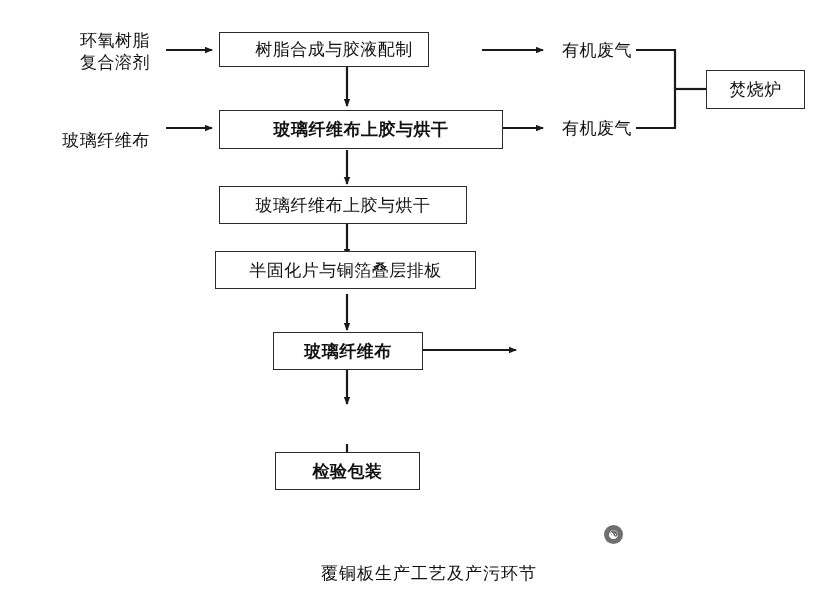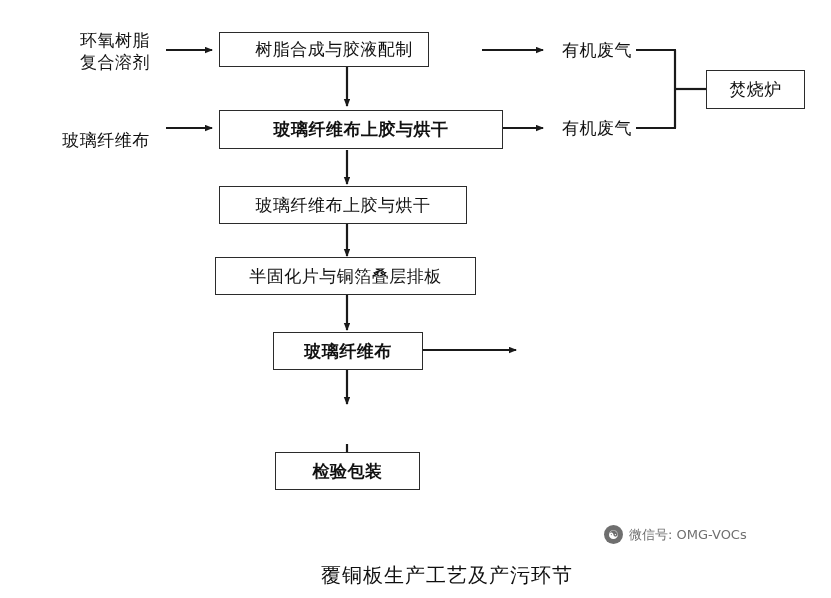--- a/index.html
+++ b/index.html
@@ -48,21 +48,21 @@
     justify-content: center;
     text-align: center;
     font-size: 17px;
     letter-spacing: 0.5px;
     line-height: 1.3;
     color: #111111;
     white-space: pre-line;
   }
   .caption {
     position: absolute;
-    font-size: 20px;
+    font-size: 17px;
     letter-spacing: 1px;
     color: #0f0f0f;
   }
   .watermark {
     position: absolute;
     display: flex;
     align-items: center;
     gap: 6px;
     font-size: 13px;
     color: #6f6f6f;
@@ -127,34 +127,33 @@
 复合溶剂</div>
 
   <div class="plain" style="left:28px; top:124px; width:124px; height:32px;">玻璃纤维布</div>
 
   <div class="node" style="left:203px; top:32px; width:210px; height:35px;padding-left:20px;">树脂合成与胶液配制</div>
 
   <div class="node bold" style="left:203px; top:110px; width:284px; height:39px;">玻璃纤维布上胶与烘干</div>
 
   <div class="node" style="left:203px; top:186px; width:248px; height:38px;">玻璃纤维布上胶与烘干</div>
 
-  <div class="node" style="left:199px; top:257px; width:261px; height:38px;">半固化片与铜箔叠层排板</div>
+  <div class="node" style="left:199px; top:251px; width:261px; height:38px;">半固化片与铜箔叠层排板</div>
 
   <div class="node bold" style="left:257px; top:332px; width:150px; height:38px;">玻璃纤维布</div>
 
 
   <div class="node bold" style="left:259px; top:452px; width:145px; height:38px;">检验包装</div>
 
   <div class="plain" style="left:536px; top:34px; width:90px; height:32px;">有机废气</div>
 
   <div class="plain" style="left:536px; top:112px; width:90px; height:32px;">有机废气</div>
 
 
   <div class="node" style="left:690px; top:70px; width:99px; height:39px;">焚烧炉</div>
 
   <div class="caption" style="left:305px; top:562px;">覆铜板生产工艺及产污环节</div>
 
   <div class="watermark" style="left:588px; top:525px;">
     <span class="wechat-badge">☯</span>
-    <span>微信号: OMG-VOCs</span>
   </div>
 
 </div>
 
 </body></html>

